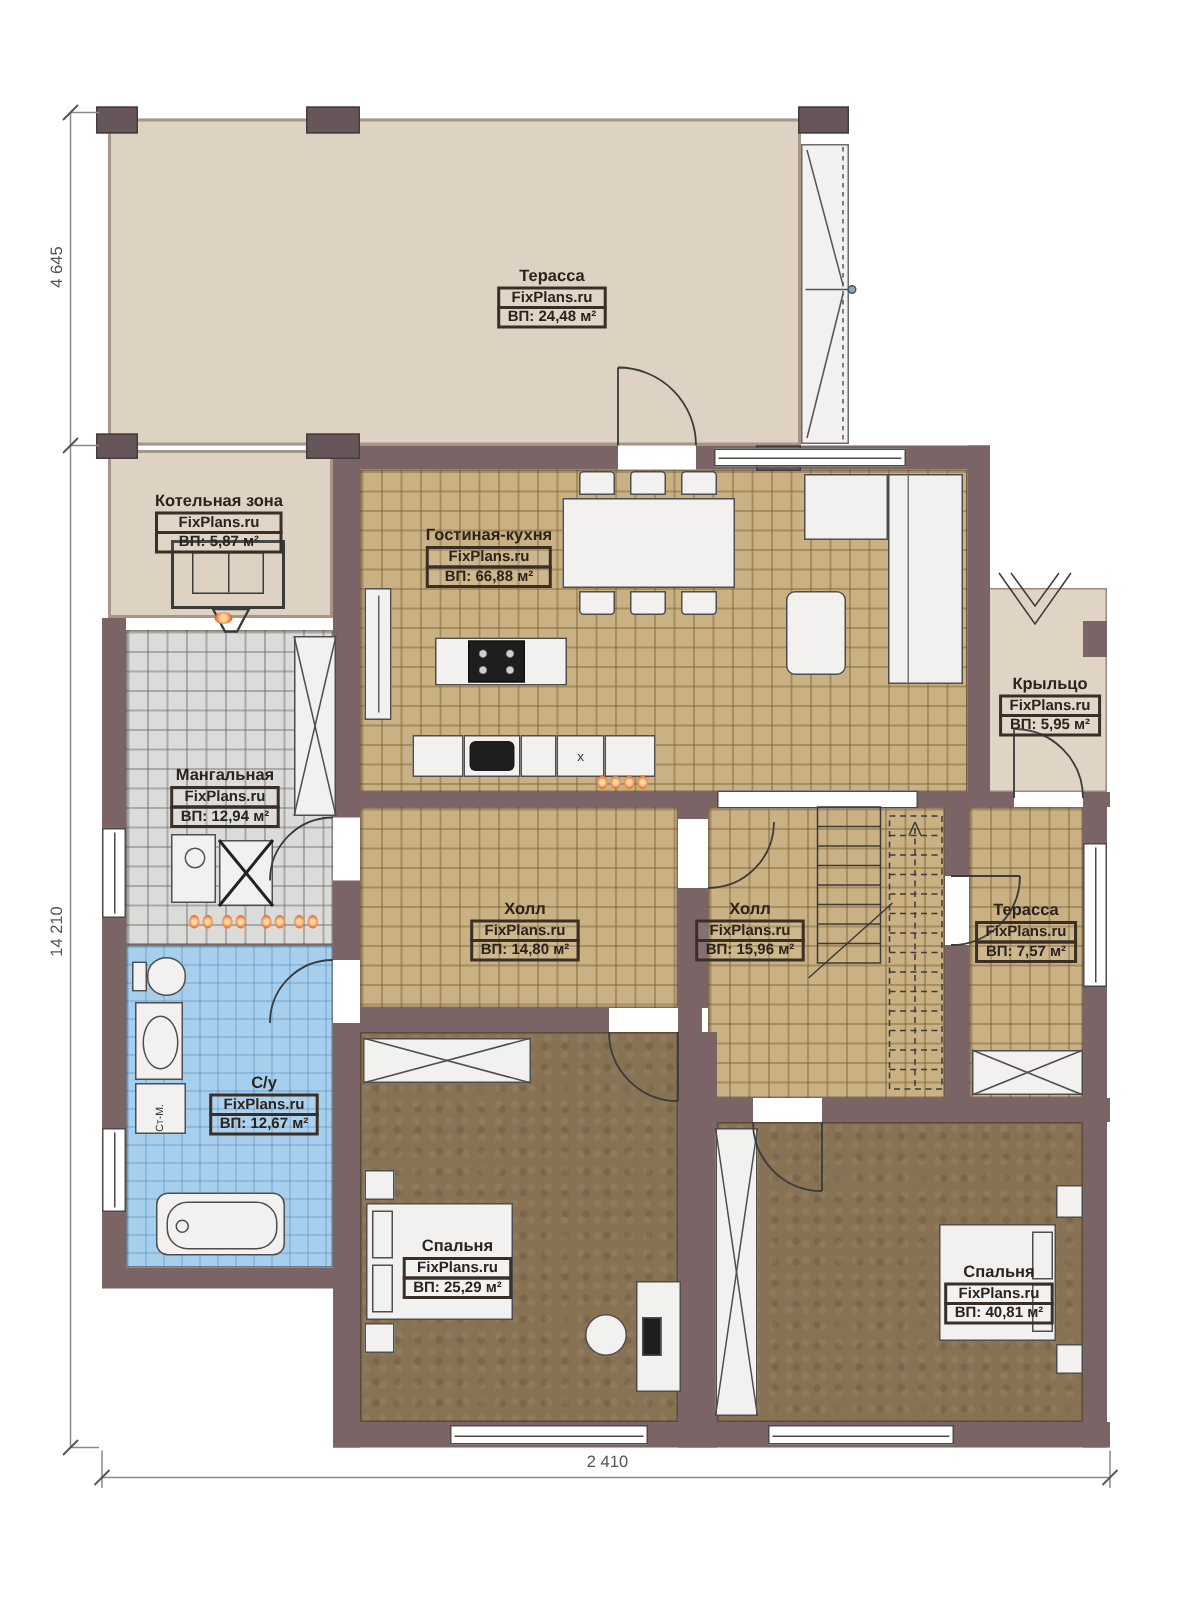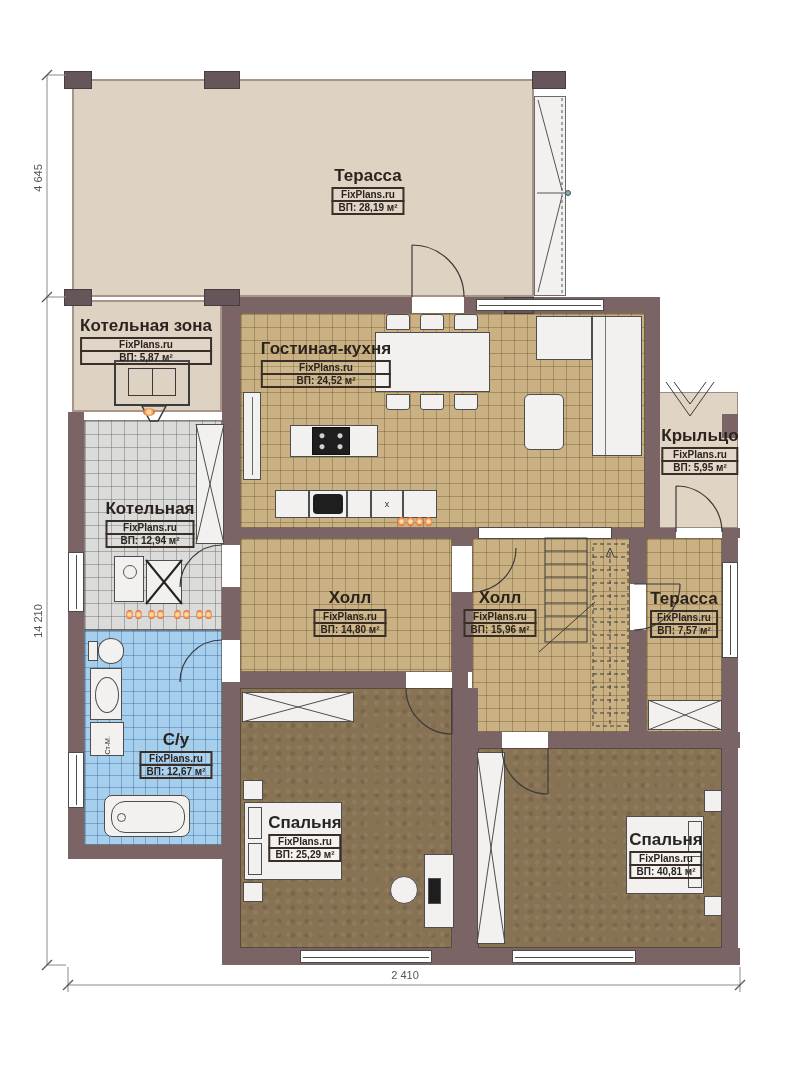--- a/index.html
+++ b/index.html
@@ -27,21 +27,21 @@
     background-size:12px 12px;border:1px solid rgba(70,55,48,.55);}
   .carpet{background-color:#887254;
     background-image:radial-gradient(circle at 30% 30%,rgba(255,255,255,.06) 2px,transparent 3px),
                      radial-gradient(circle at 70% 60%,rgba(0,0,0,.10) 2px,transparent 3px);
     background-size:11px 11px,14px 14px;border:1px solid rgba(60,48,40,.6);}
   .furn{position:absolute;background:#f2f1ef;border:1px solid #4e4e4e;box-sizing:border-box;}
   .furn-r{border-radius:6px;}
   .window{position:absolute;background:#fff;border:1px solid #4d4a48;box-sizing:border-box;}
   .wl{position:absolute;background:#4d4a48;}
   .rlabel{position:absolute;transform:translateX(-50%);text-align:center;color:#2b231d;z-index:30;}
-  .rname{font-size:17px;font-weight:bold;white-space:nowrap;margin-bottom:1px;}
+  .rname{font-size:11px;font-weight:bold;white-space:nowrap;margin-bottom:1px;margin-top:12px;}
   .rbox{border:2px solid #3a2f26;padding:0 5px;font-size:10px;font-weight:bold;
         white-space:nowrap;background:rgba(255,255,255,.08);}
   .rbox+.rbox{margin-top:-2px;}
   .dim{position:absolute;font-size:11px;color:#555;text-align:center;}
   .rot{transform:rotate(-90deg);}
   .sconce{position:absolute;width:16px;height:9px;display:flex;gap:2px;z-index:25;}
   .sconce i{flex:1;border-radius:50%;
      background:radial-gradient(circle,#ffd9a0 25%,#e2662a 75%);display:block;}
   .overlay{position:absolute;left:0;top:0;z-index:20;pointer-events:none;}
   .eq-label{font-size:7px;color:#333;display:block;transform:rotate(-90deg);margin-top:12px;}
@@ -307,58 +307,58 @@
         <line x1="42" y1="970" x2="52" y2="960"></line>
         <line x1="63" y1="990" x2="73" y2="980"></line>
         <line x1="735" y1="990" x2="745" y2="980"></line>
       </g>
     </g>
   </svg>
 
   <div class="rlabel" style="left:368px;top:166px;">
     <div class="rname">Терасса</div>
     <div class="rbox">FixPlans.ru</div>
-    <div class="rbox">ВП: 28,19 м²</div>
+    <div class="rbox">ВП: 24,48 м²</div>
   </div>
   <div class="rlabel" style="left:146px;top:316px;">
     <div class="rname">Котельная зона</div>
     <div class="rbox">FixPlans.ru</div>
     <div class="rbox">ВП: 5,87 м²</div>
   </div>
   <div class="rlabel" style="left:326px;top:339px;text-align:center;">
     <div class="rname">Гостиная-кухня</div>
     <div class="rbox">FixPlans.ru</div>
-    <div class="rbox">ВП: 24,52 м²</div>
-  </div>
-  <div class="rlabel" style="left:700px;top:426px;">
+    <div class="rbox">ВП: 66,88 м²</div>
+  </div>
+  <div class="rlabel" style="left:700px;top:438px;">
     <div class="rname">Крыльцо</div>
     <div class="rbox">FixPlans.ru</div>
     <div class="rbox">ВП: 5,95 м²</div>
   </div>
   <div class="rlabel" style="left:150px;top:499px;">
-    <div class="rname">Котельная</div>
+    <div class="rname">Мангальная</div>
     <div class="rbox">FixPlans.ru</div>
     <div class="rbox">ВП: 12,94 м²</div>
   </div>
   <div class="rlabel" style="left:350px;top:588px;">
     <div class="rname">Холл</div>
     <div class="rbox">FixPlans.ru</div>
     <div class="rbox">ВП: 14,80 м²</div>
   </div>
   <div class="rlabel" style="left:500px;top:588px;">
     <div class="rname">Холл</div>
     <div class="rbox">FixPlans.ru</div>
     <div class="rbox">ВП: 15,96 м²</div>
   </div>
   <div class="rlabel" style="left:684px;top:589px;">
     <div class="rname">Терасса</div>
     <div class="rbox">FixPlans.ru</div>
     <div class="rbox">ВП: 7,57 м²</div>
   </div>
-  <div class="rlabel" style="left:176px;top:730px;">
+  <div class="rlabel" style="left:176px;top:704px;">
     <div class="rname">С/у</div>
     <div class="rbox">FixPlans.ru</div>
     <div class="rbox">ВП: 12,67 м²</div>
   </div>
   <div class="rlabel" style="left:305px;top:813px;">
     <div class="rname">Спальня</div>
     <div class="rbox">FixPlans.ru</div>
     <div class="rbox">ВП: 25,29 м²</div>
   </div>
   <div class="rlabel" style="left:666px;top:830px;">

